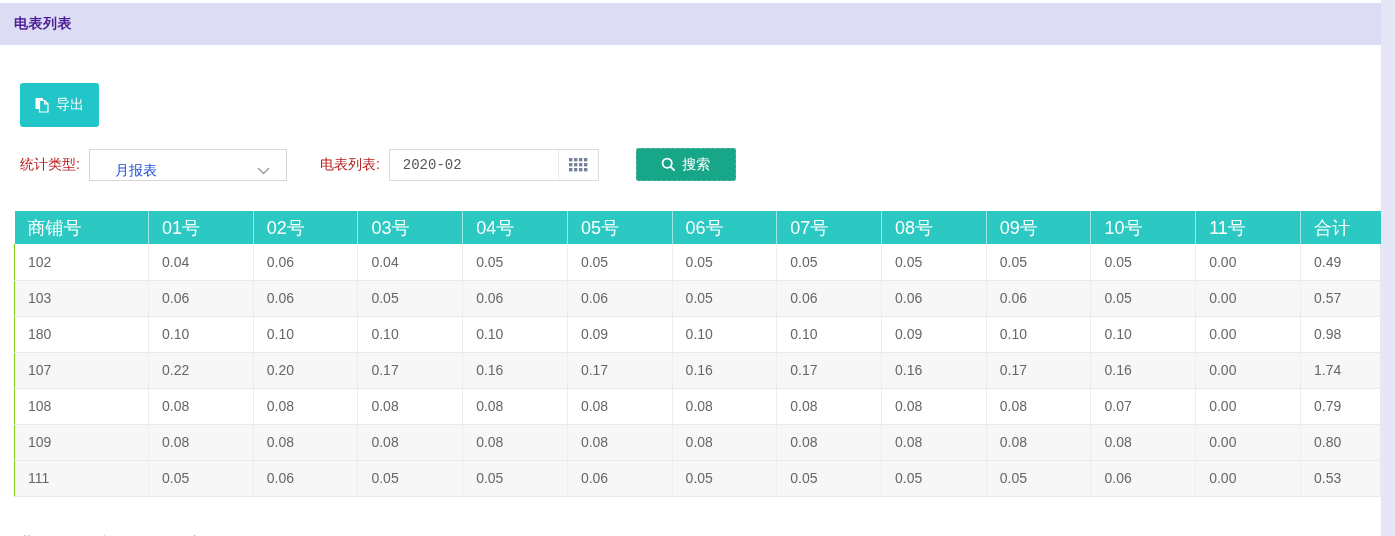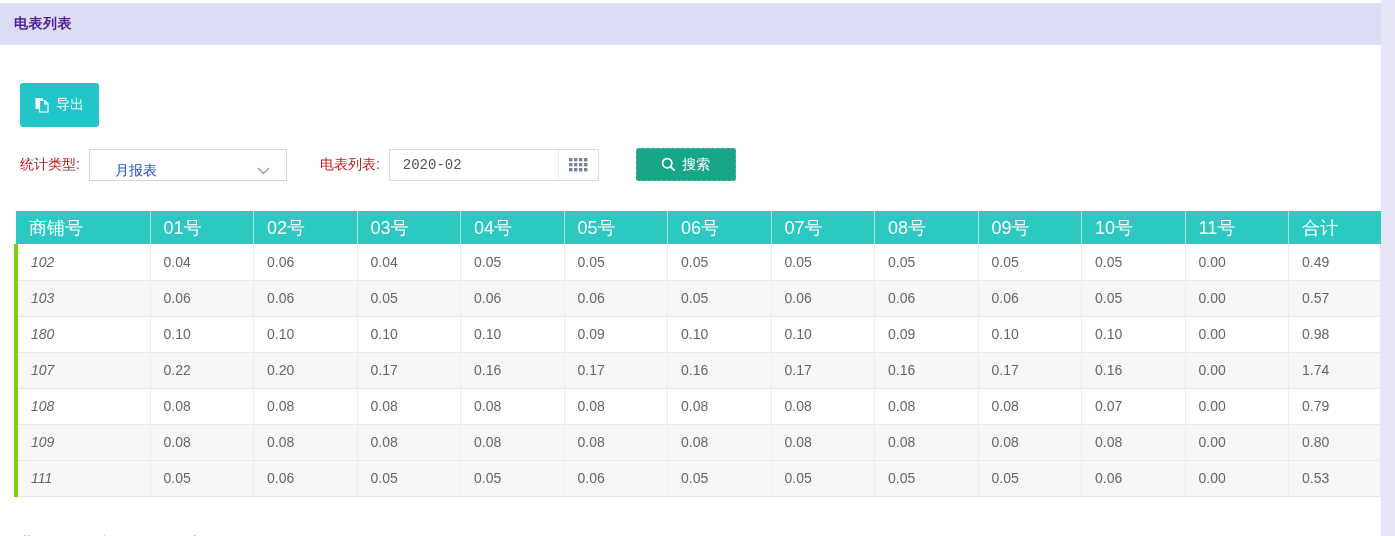--- a/index.html
+++ b/index.html
@@ -67,27 +67,27 @@
 
   table.data-table {
     margin-top:30px; width:1367px; border-collapse:collapse; table-layout:fixed;
   }
   .data-table thead th {
     background:#2cc9c2; color:#fff; font-weight:normal; text-align:left;
     height:33px; padding:0 0 0 13px; font-size:18px;
     border-left:1px solid rgba(255,255,255,0.55);
   }
   .data-table thead th:first-child { border-left:none; width:134px; }
-  .data-table thead th:last-child  { width:92px; }
+  .data-table thead th:last-child  { width:80px; }
   .data-table tbody td {
     height:36px; padding:0 0 0 13px; color:#666; font-size:14px;
     border-bottom:1px solid #e9e9e9; border-left:1px solid #ededed;
     background-clip:padding-box;
   }
-  .data-table tbody td:first-child { border-left:4px solid #84cc16;font-style:italic; }
+  .data-table tbody td:first-child { border-left:1px solid #84cc16; }
   .data-table tbody td:last-child  { border-right:1px solid #e9e9e9; }
   .data-table tbody tr:nth-child(even), .data-table tbody tr:last-child { background:#f7f7f7; }
 
   .pagination {
     margin:37px 0 0 6px; display:flex; align-items:center; color:#555; font-size:14px;gap:30px;
   }
   .pg-item { cursor:pointer; }
   .pagination .pg-total { margin-right:15px; cursor:default; }
   .pagination .pg-first { margin-right:29px; }
   .pagination .pg-prev  { margin-right:13px; }

